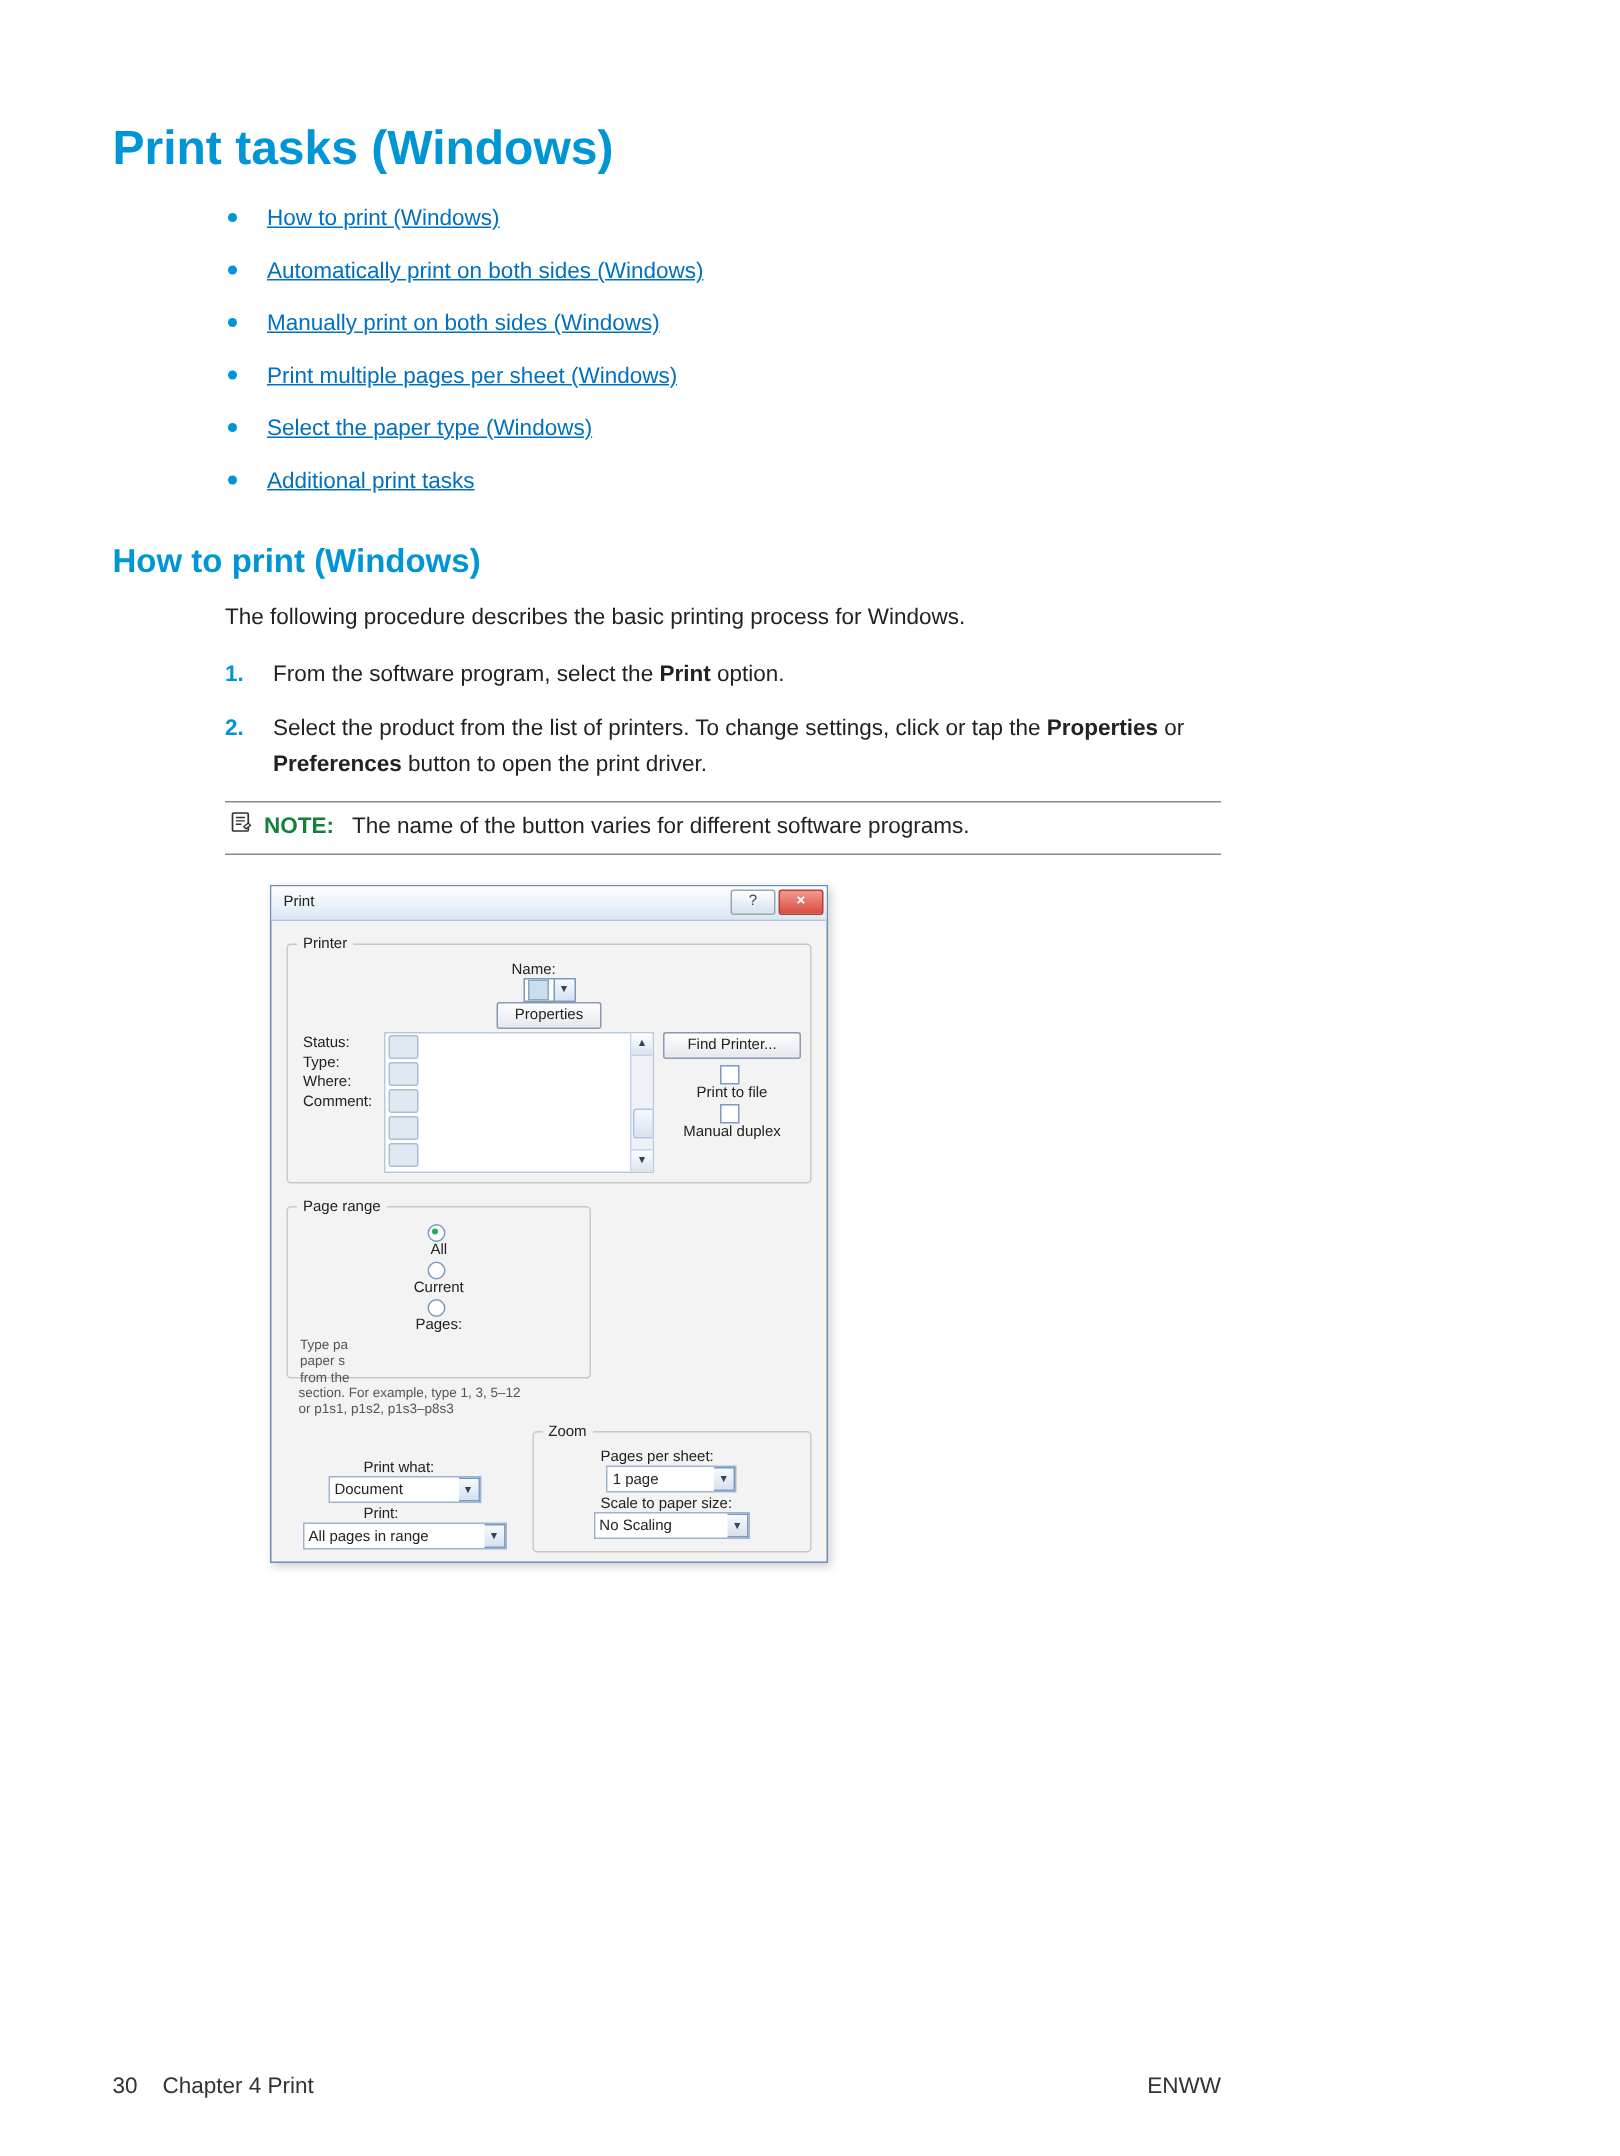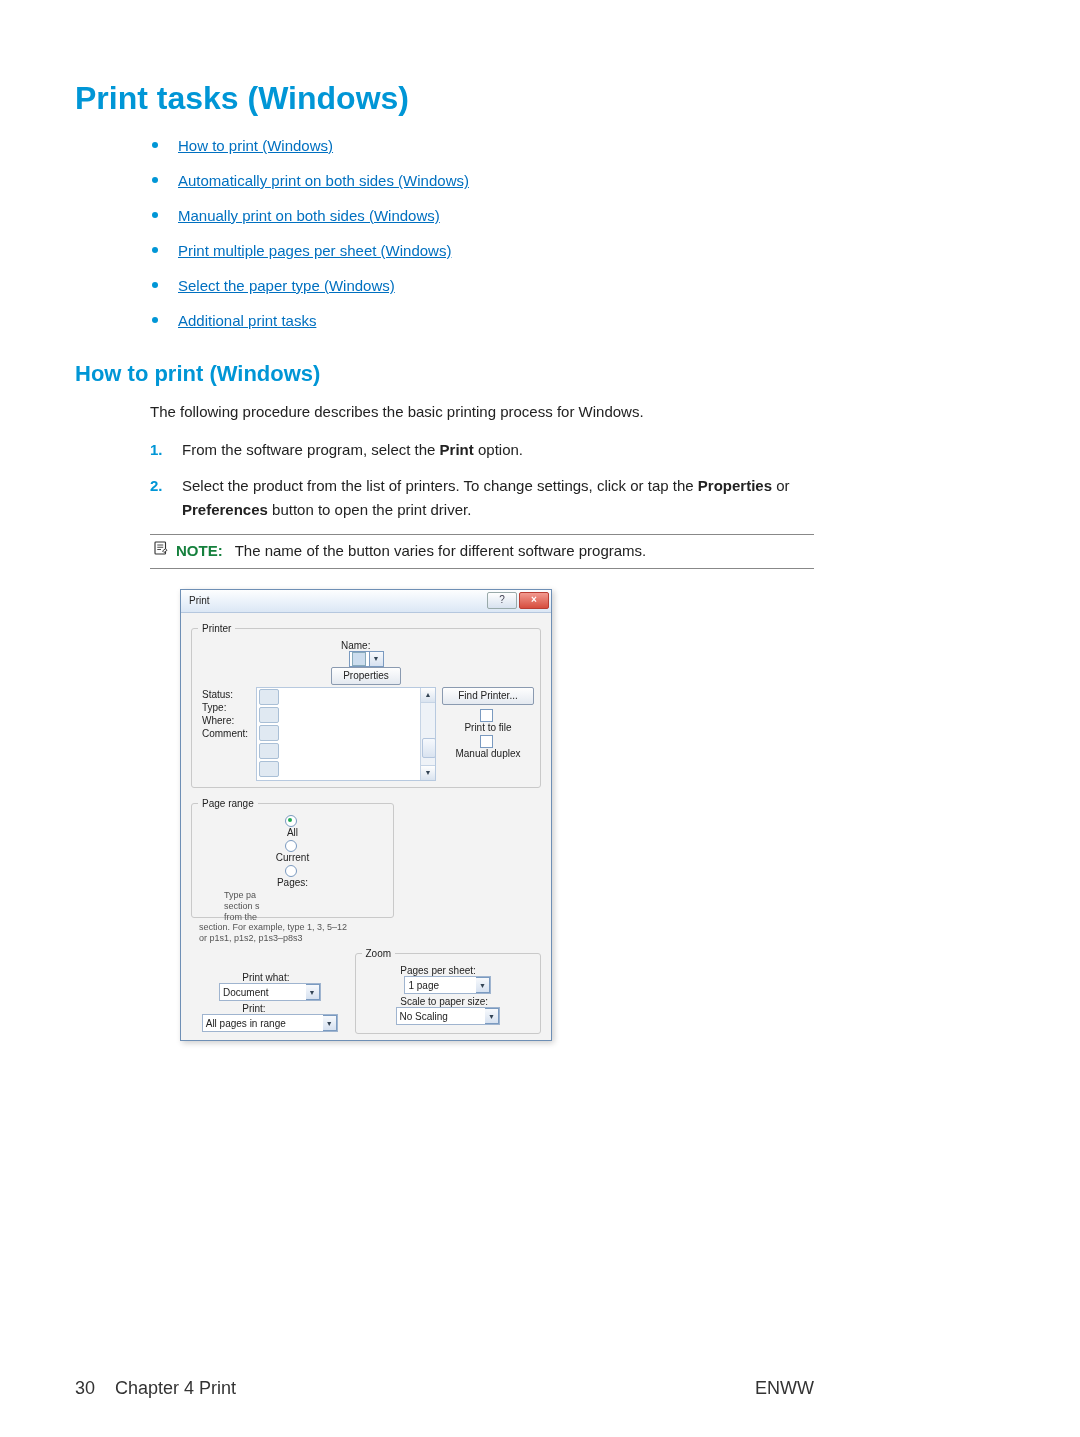--- a/index.html
+++ b/index.html
@@ -231,21 +231,21 @@
   }
   .sel-field .txt { flex: 1; }
   .bottom-row {
     margin-top: 6px; display: flex; align-items: center;
   }
   .bottom-row .spacer { flex: 1; }
   .footer {
     position: absolute;
     left: 75px; right: 75px; bottom: 38px;
     display: flex; justify-content: space-between;
-    font-size: 18px;
+    font-size: 15px;
     color: #333;
   }
 </style>
 </head>
 <body>
 
 <div class="page">
 
   <h1>Print tasks (Windows)</h1>
 
@@ -369,23 +369,23 @@
                 <span>All</span>
               </div>
             <div class="row">
                 <span class="rad"></span>
                 <span>Current</span>
               </div>
             <div class="row">
                 <span class="rad"></span>
                 <span>Pages:</span>
               </div>
-            <div class="tiny" style="margin-left:26px;">
+            <div class="tiny" style="margin-left:2px;">
               <div>Type pa</div>
-              <div>section s</div>
+              <div>paper s</div>
               <div>from the</div>
             </div>
           </fieldset>
           <div class="tiny" style="margin:-2px 0 4px 8px;">
             <div>section. For example, type 1, 3, 5–12</div>
             <div>or p1s1, p1s2, p1s3–p8s3</div>
           </div>
         </div>
         <div class="right">
           

